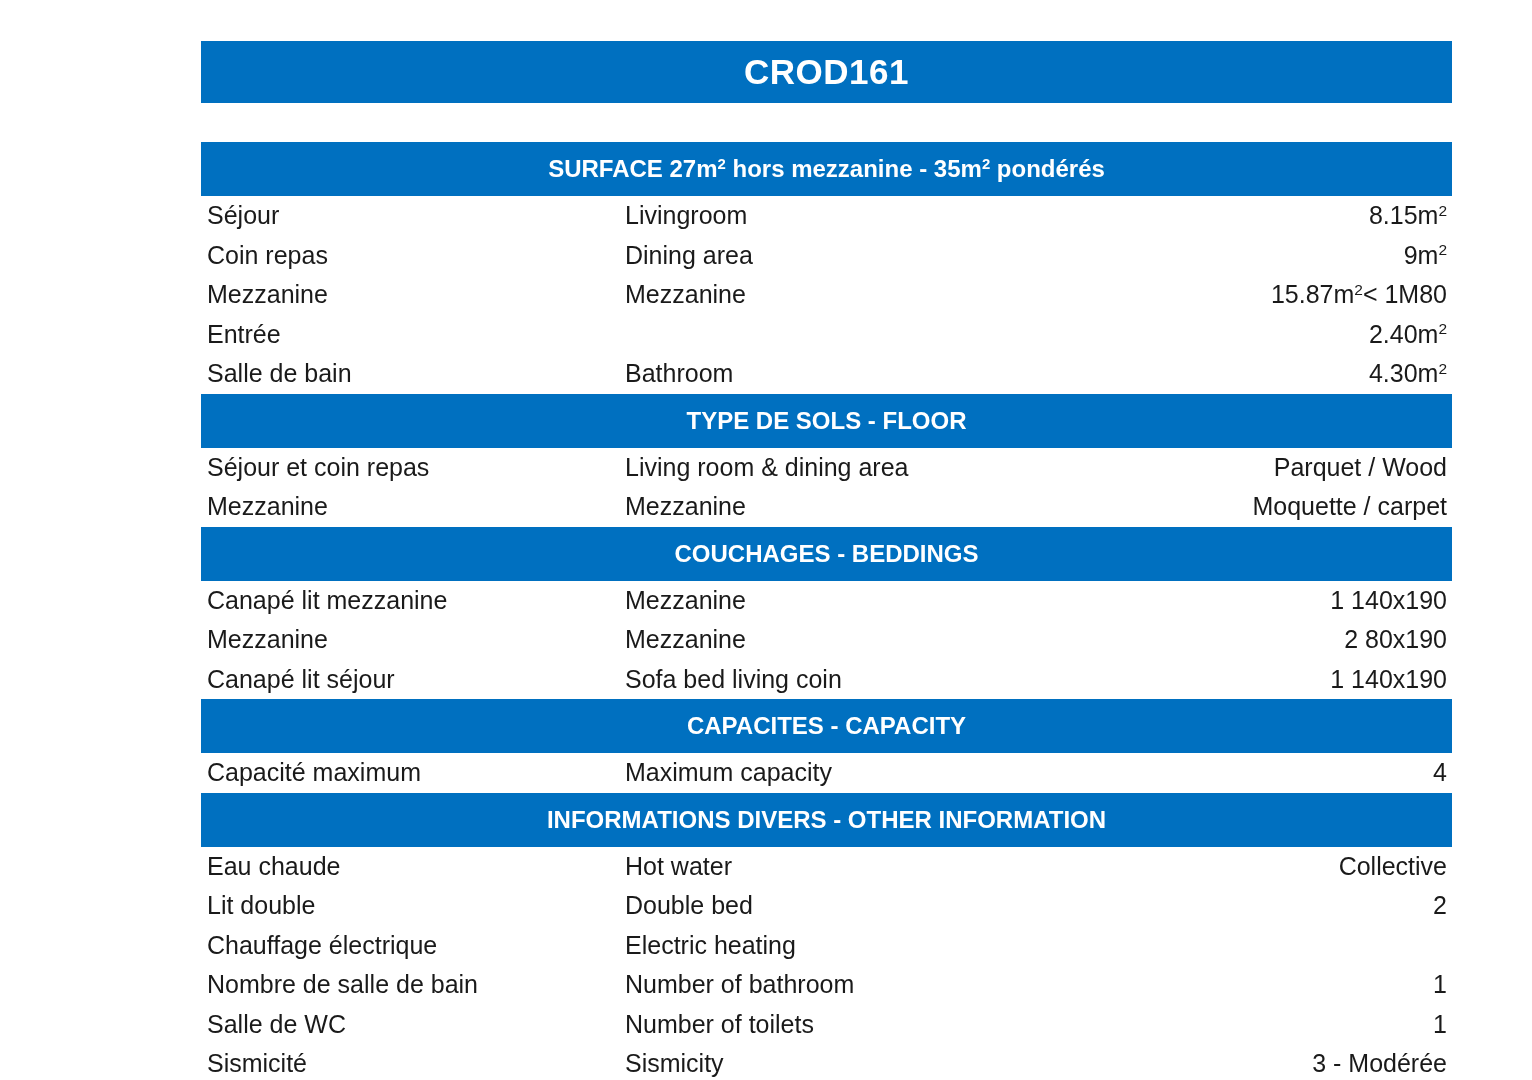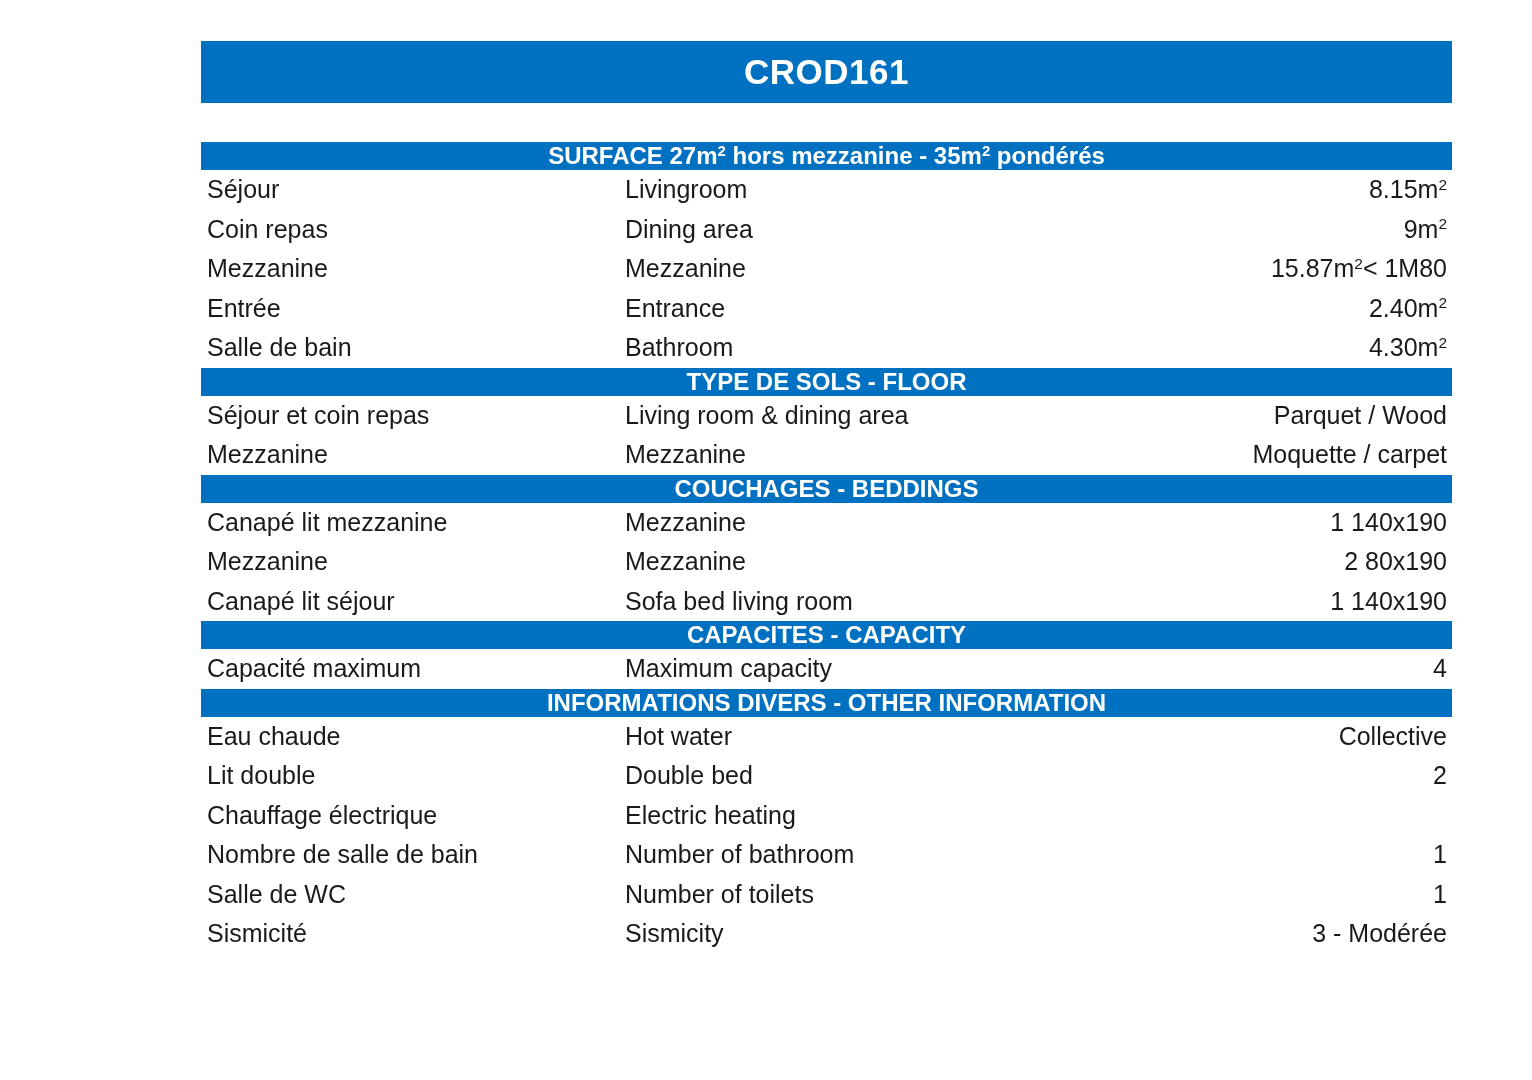--- a/index.html
+++ b/index.html
@@ -24,21 +24,21 @@
     color: #ffffff;
     font-weight: bold;
     font-size: 35px;
     letter-spacing: 0.5px;
     display: flex;
     align-items: center;
     justify-content: center;
     margin-bottom: 39px;
   }
   .section-bar {
-    height: 28px;
+    height: 54px;
     background: #0070C0;
     color: #ffffff;
     font-weight: bold;
     font-size: 24px;
     display: flex;
     align-items: center;
     justify-content: center;
   }
   .row {
     height: 39.5px;
@@ -95,21 +95,20 @@
     <div class="c-en">Dining area</div>
     <div class="c-val">9m<sup>2</sup></div>
   </div>
   <div class="row">
     <div class="c-fr">Mezzanine</div>
     <div class="c-en">Mezzanine</div>
     <div class="c-val">15.87m<sup>2</sup>&lt; 1M80</div>
   </div>
   <div class="row">
     <div class="c-fr">Entrée</div>
-    <div class="c-en">Entrance</div>
     <div class="c-val">2.40m<sup>2</sup></div>
   </div>
   <div class="row">
     <div class="c-fr">Salle de bain</div>
     <div class="c-en">Bathroom</div>
     <div class="c-val">4.30m<sup>2</sup></div>
   </div>
 
   <div class="section-bar">
     <span>TYPE DE SOLS - FLOOR</span>
@@ -133,21 +132,21 @@
     <div class="c-en">Mezzanine</div>
     <div class="c-val">1 140x190</div>
   </div>
   <div class="row">
     <div class="c-fr">Mezzanine</div>
     <div class="c-en">Mezzanine</div>
     <div class="c-val">2 80x190</div>
   </div>
   <div class="row">
     <div class="c-fr">Canapé lit séjour</div>
-    <div class="c-en">Sofa bed living room</div>
+    <div class="c-en">Sofa bed living coin</div>
     <div class="c-val">1 140x190</div>
   </div>
 
   <div class="section-bar">
     <span>CAPACITES - CAPACITY</span>
   </div>
   <div class="row">
     <div class="c-fr">Capacité maximum</div>
     <div class="c-en">Maximum capacity</div>
     <div class="c-val">4</div>

